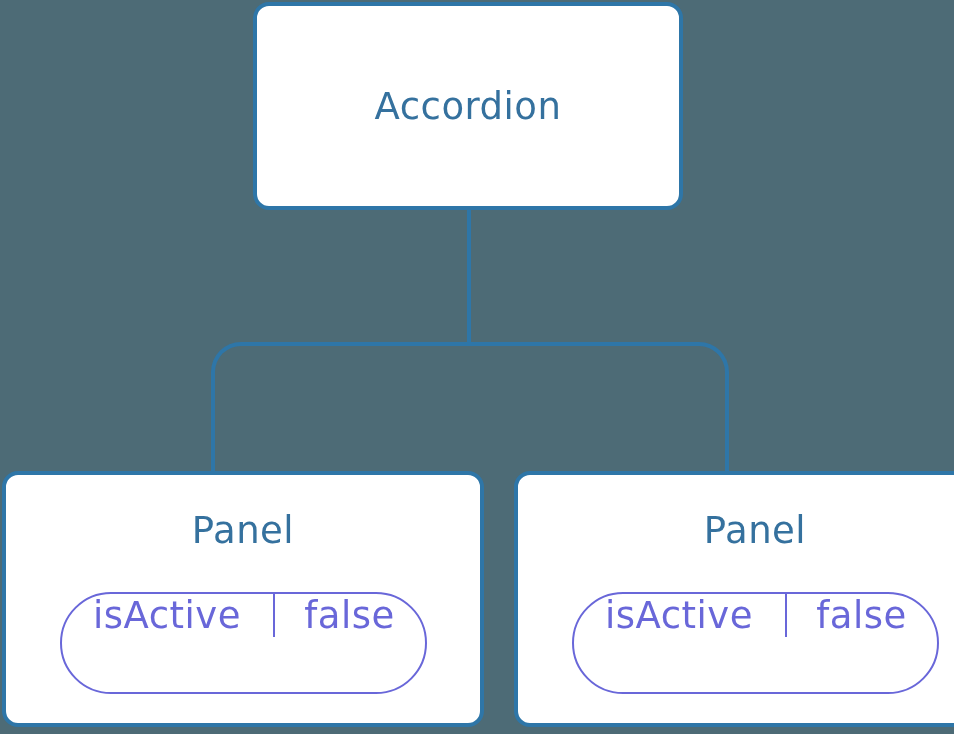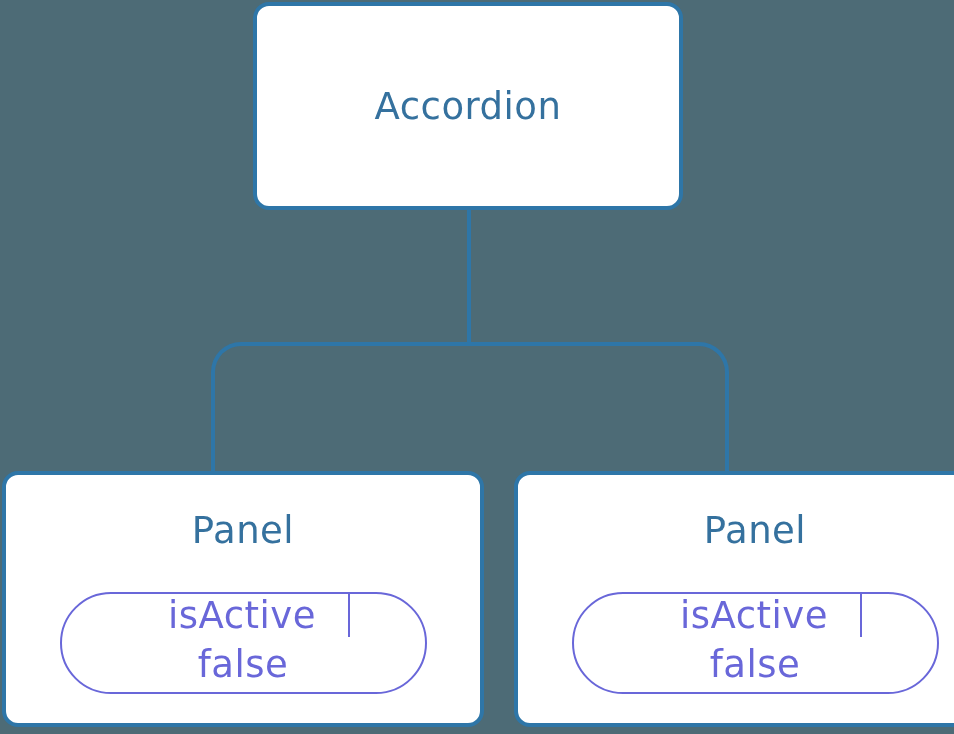--- a/index.html
+++ b/index.html
@@ -64,23 +64,22 @@
   }
   .node-panel.left  { left: 2px; }
   .node-panel.right { left: 514px; }
   .panel-title { line-height: 45px; }
   .state-pill {
     margin-top: 39px;
     width: 367px; height: 102px;
     border: 2.5px solid var(--color-state);
     border-radius: 52px;
     display: flex;
-    align-items: center;
+    align-items: flex-start;
     overflow: hidden;
-    flex-direction: column;
   }
   .state-cell {
     display: flex;
     align-items: center;
     justify-content: center;
     color: var(--color-state);
     font-size: 37px;
     letter-spacing: 0.5px;
   }
   .state-key {

